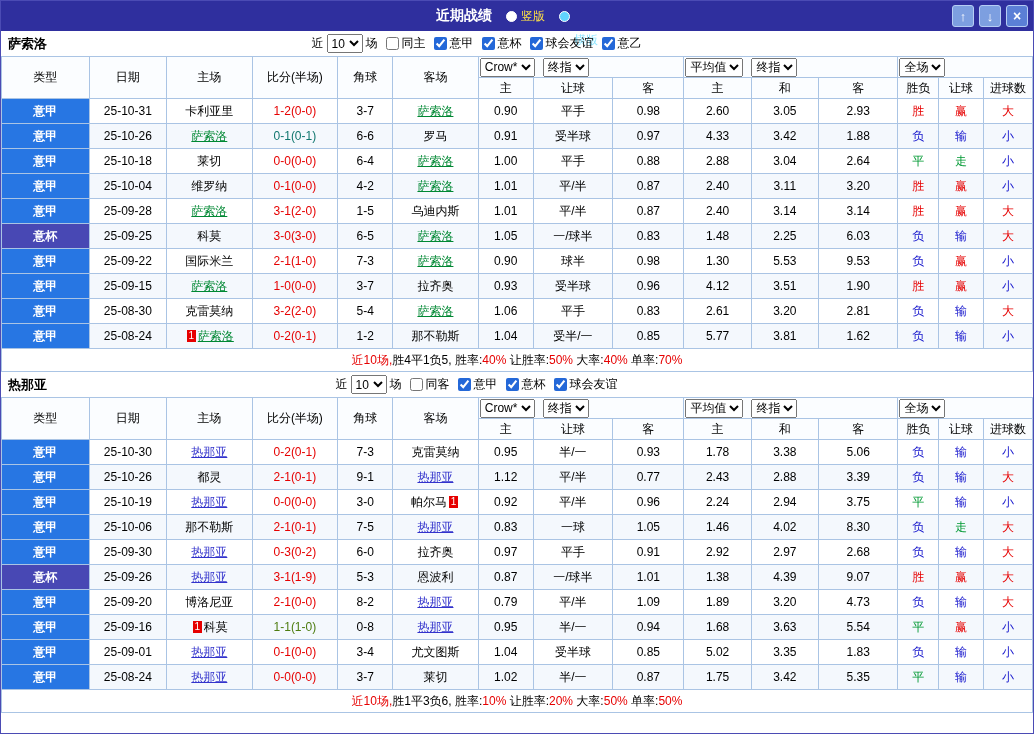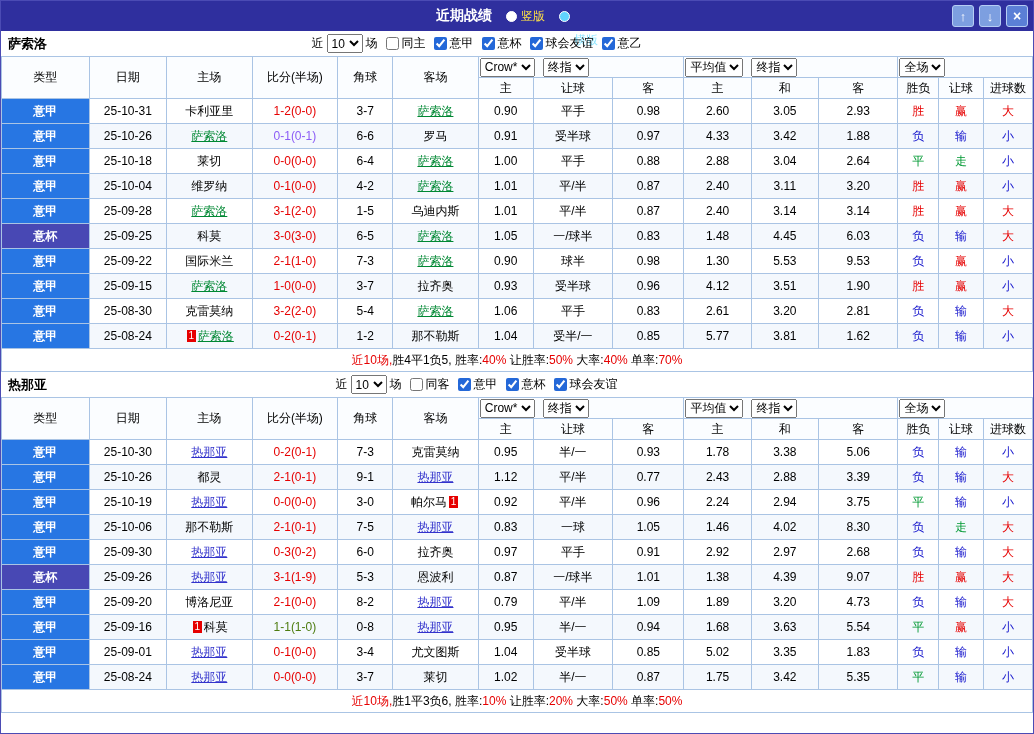--- a/index.html
+++ b/index.html
@@ -145,21 +145,21 @@
             <td>3.05</td>
             <td>2.93</td>
             <td style="color: rgb(230, 0, 0);">胜</td>
             <td style="color: rgb(230, 0, 0);">赢</td>
             <td style="color: rgb(230, 0, 0);">大</td>
           </tr>
           <tr class="alt">
             <td class="c-league" style="background: rgb(39, 118, 227);">意甲</td>
             <td>25-10-26</td>
             <td><span class="focus" style="color: rgb(0, 136, 51);">萨索洛</span></td>
-            <td><span class="score-link" style="color: #8b5cf6;">0-1(0-1)</span></td>
+            <td><span class="score-link" style="color: #0f766e;">0-1(0-1)</span></td>
             <td>6-6</td>
             <td><span>罗马</span></td>
             <td>0.91</td>
             <td>受半球</td>
             <td>0.97</td>
             <td>4.33</td>
             <td>3.42</td>
             <td>1.88</td>
             <td style="color: rgb(20, 20, 204);">负</td>
             <td style="color: rgb(20, 20, 204);">输</td>
@@ -220,21 +220,21 @@
             <td class="c-league" style="background: rgb(72, 72, 180);">意杯</td>
             <td>25-09-25</td>
             <td><span>科莫</span></td>
             <td><span class="score-link" style="color: rgb(230, 0, 0);">3-0(3-0)</span></td>
             <td>6-5</td>
             <td><span class="focus" style="color: rgb(0, 136, 51);">萨索洛</span></td>
             <td>1.05</td>
             <td>一/球半</td>
             <td>0.83</td>
             <td>1.48</td>
-            <td>4.45</td>
+            <td>2.25</td>
             <td>6.03</td>
             <td style="color: rgb(20, 20, 204);">负</td>
             <td style="color: rgb(20, 20, 204);">输</td>
             <td style="color: rgb(230, 0, 0);">大</td>
           </tr>
           <tr>
             <td class="c-league" style="background: rgb(39, 118, 227);">意甲</td>
             <td>25-09-22</td>
             <td><span>国际米兰</span></td>
             <td><span class="score-link" style="color: rgb(230, 0, 0);">2-1(1-0)</span></td>

